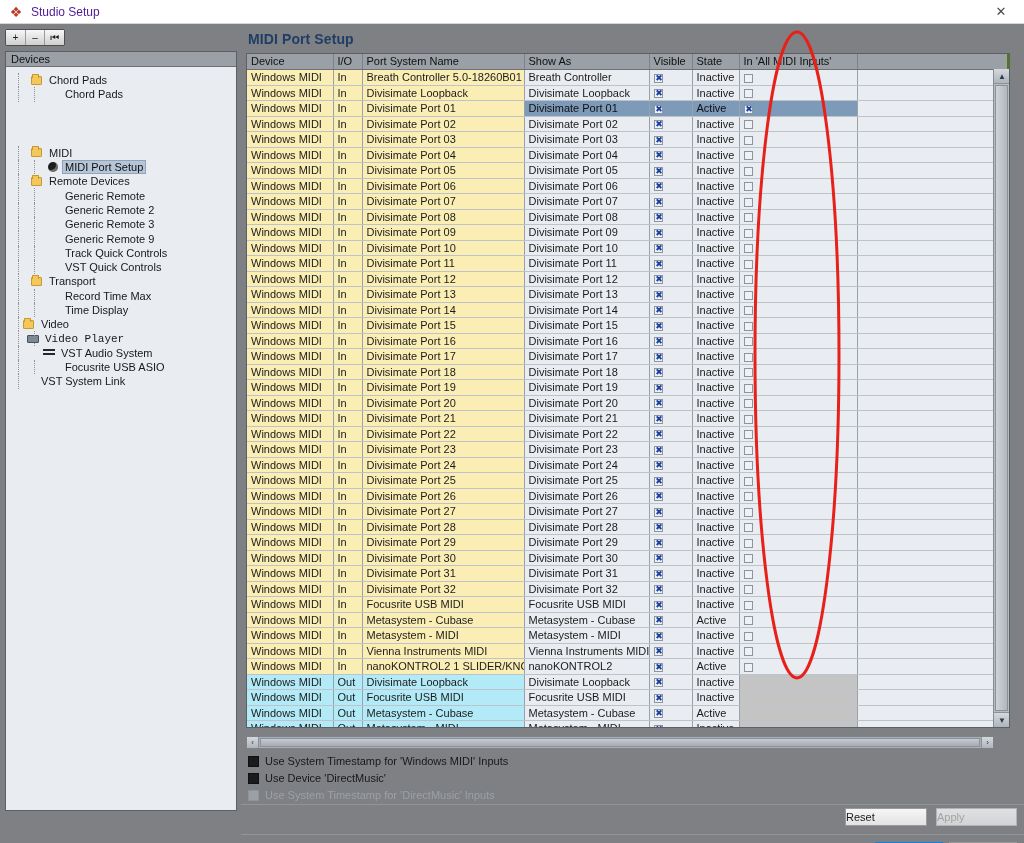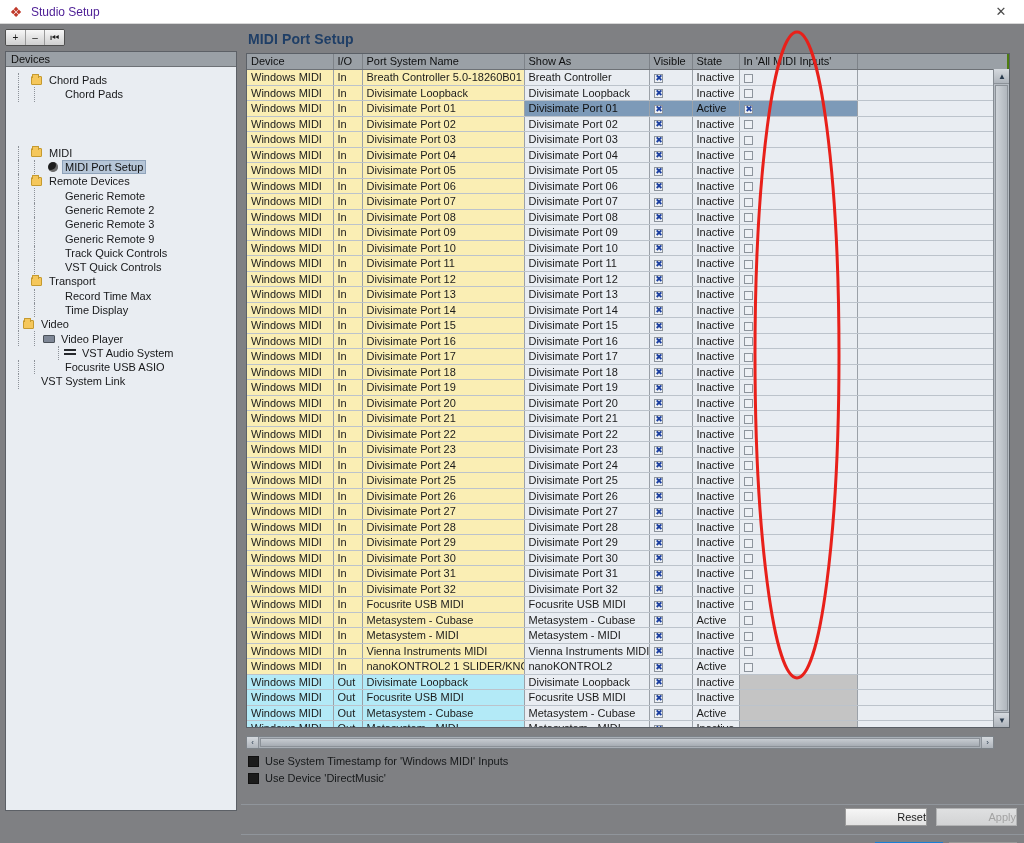--- a/index.html
+++ b/index.html
@@ -236,21 +236,21 @@
   .optrow.o3 { top: 764px; color: #9ba1a8; }
   .sqbox {
     width: 11px; height: 11px; margin-right: 6px;
     background: #1b1b1b; border: 1px solid #101010;
   }
   .sqbox.dim { background: #9aa0a6; border-color: #8e949a; }
 
   
   .btn {
     position: absolute;
-    height: 18px; line-height: 16px; text-align: right;
+    height: 18px; line-height: 16px; text-align: left;
     font-size: 11px; color: #1b1b1b;
     background: linear-gradient(#f6f6f6,#e2e2e2);
     border: 1px solid #9a9a9a;
   }
   .btn.disabled { color: #a3a3a3; background: linear-gradient(#dfe0e1,#d2d3d4); border-color: #b2b3b4; }
   .btn.primary { border: 2px solid #1a7fd4; background: #f7f7f7; line-height: 14px; }
   #btn-reset  { left: 604px; top: 784px; width: 82px; }
   #btn-apply  { left: 695px; top: 784px; width: 81px; }
   #btn-ok     { left: 634px; top: 818px; width: 68px; }
   #btn-cancel { left: 708px; top: 818px; width: 68px; }
@@ -380,29 +380,29 @@
             <span class="glyph"></span>
             <span class="tlabel">Time Display</span>
           </div>
           <div class="tnode" style="padding-left: 16px;">
             <span class="guide" style="left: 12px;"></span>
             <span class="glyph">
               <span class="folder"></span>
             </span>
             <span class="tlabel">Video</span>
           </div>
-          <div class="tnode" style="padding-left: 36px;">
+          <div class="tnode" style="padding-left: 20px; font-family: Liberation Mono, monospace;">
             <span class="guide" style="left: 12px;"></span>
             <span class="guide" style="left: 28px;"></span>
             <span class="glyph">
               <span class="vid-icon"></span>
             </span>
             <span class="tlabel">Video Player</span>
           </div>
-          <div class="tnode" style="padding-left: 17px; margin-left: 40px;">
+          <div class="tnode" style="padding-left: 36px;">
             <span class="guide" style="left: 12px;"></span>
             <span class="glyph">
               <span class="fader-icon"></span>
             </span>
             <span class="tlabel">VST Audio System</span>
           </div>
           <div class="tnode" style="padding-left: 40px;">
             <span class="guide" style="left: 12px;"></span>
             <span class="guide" style="left: 28px;"></span>
             <span class="glyph"></span>
@@ -883,20 +883,24 @@
     </div>
 
     <div class="optrow o1">
       <span class="sqbox"></span>
       <span>Use System Timestamp for 'Windows MIDI' Inputs</span>
     </div>
     <div class="optrow o2">
       <span class="sqbox"></span>
       <span>Use Device 'DirectMusic'</span>
     </div>
+    <div class="optrow o3">
+      <span class="sqbox dim"></span>
+      <span>Use System Timestamp for 'DirectMusic' Inputs</span>
+    </div>
 
     <div id="footerline"></div>
     <div id="footerline2"></div>
 
     <div class="btn" id="btn-reset">Reset</div>
     <div class="btn disabled" id="btn-apply">Apply</div>
     <div class="btn primary" id="btn-ok">OK</div>
     <div class="btn" id="btn-cancel">Cancel</div>
   </div>
 

